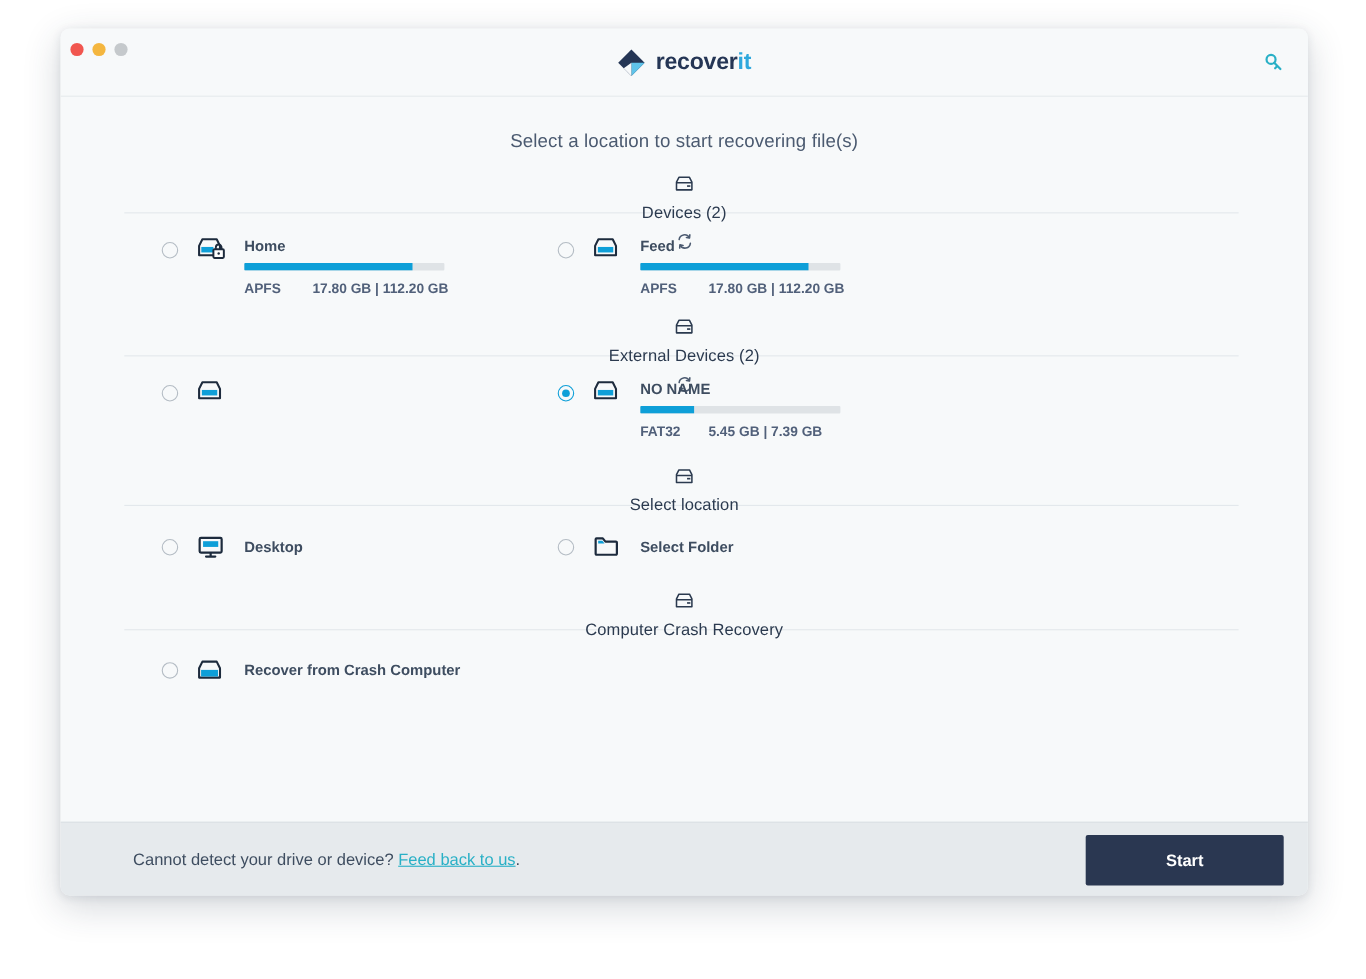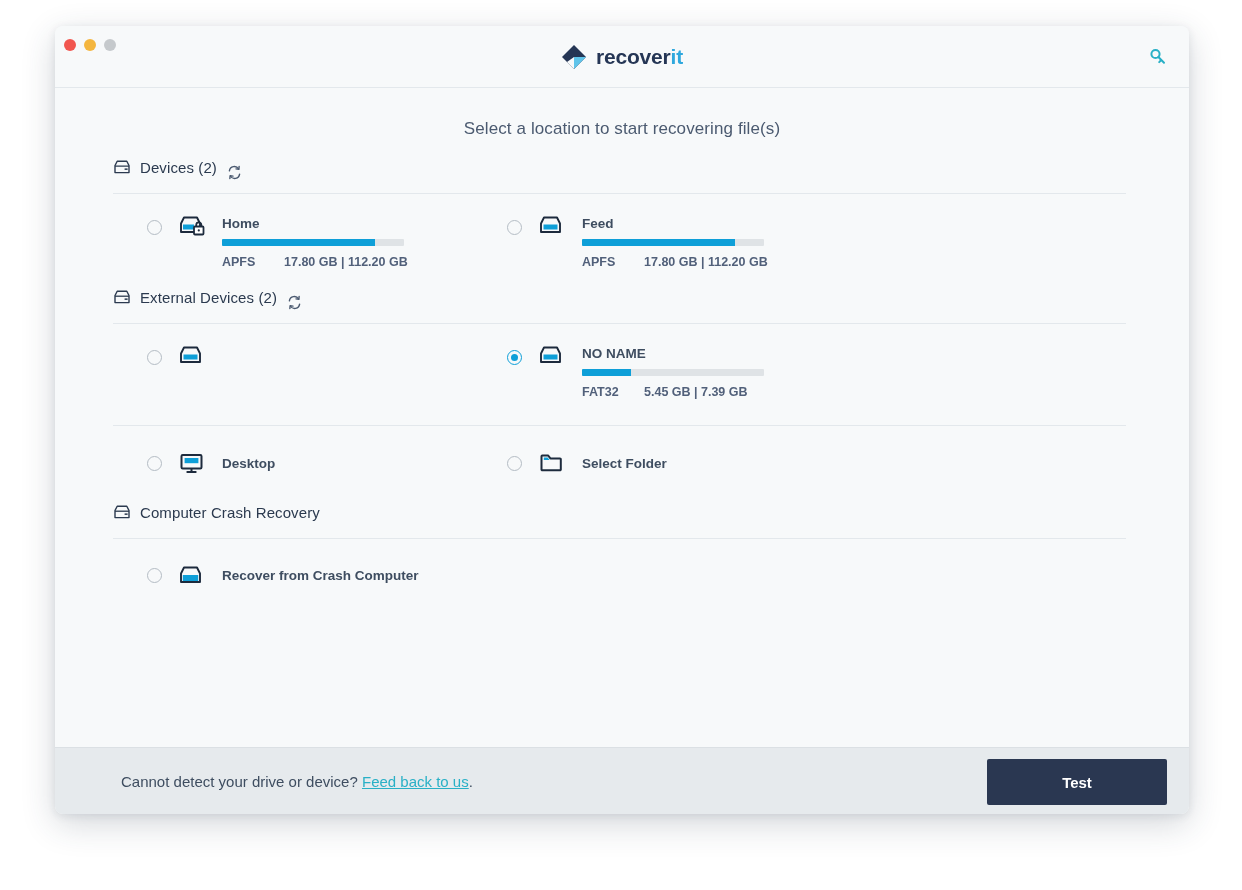--- a/index.html
+++ b/index.html
@@ -65,22 +65,23 @@
   }
   .page-title{
     text-align:center;
     font-size:17px;
     color:#4b5a70;
     margin:31px 0 0 0;
     letter-spacing:.1px;
   }
   .section{margin-top:20px;}
   .section-head{
-    display:flex;gap:9px;
+    display:flex;align-items:center;gap:9px;
     height:26px;
+    flex-direction:column;
   }
   .section-title{
     font-size:15px;color:#2b3a4f;letter-spacing:.1px;
   }
   .refresh-btn{cursor:pointer;display:flex;align-items:center;line-height:0;}
   .section-rule{
     height:1px;background:#e3e8ec;margin-top:8px;width:1013px;
   }
   .rows{display:flex;flex-wrap:wrap;font-weight:bold;}
   .row-item{
@@ -298,20 +299,30 @@
               <div class="meta">
                 <span class="fs">FAT32</span>
                 <span class="cap">5.45 GB | 7.39 GB</span>
               </div>
             </div>
           </div>
         </div>
       </div>
 
       <div class="section" style="margin-top:26px;">
+        <div class="section-head">
+          <span style="line-height:0;">
+            <svg width="18" height="17" viewBox="0 0 18 17">
+              <path d="M2 6.5 L4.2 2.2 H13.8 L16 6.5 V13.6 H2 Z" fill="none" stroke="#2b3a4f" stroke-width="1.4" stroke-linejoin="round"></path>
+              <path d="M2 7.2 H16" stroke="#2b3a4f" stroke-width="1.3"></path>
+              <rect x="11.6" y="9.4" width="3" height="1.5" fill="#2b3a4f"></rect>
+            </svg>
+          </span>
+          <span class="section-title">Select location</span>
+        </div>
         <div class="section-rule"></div>
 
         <div class="rows">
 
           <div class="row-item simple">
             <div class="radio"></div>
             <div class="row-icon">
               <svg width="27" height="26" viewBox="0 0 27 26">
                 <rect x="3.5" y="5" width="20" height="13.4" rx="1.2" fill="none" stroke="#1d2b3d" stroke-width="2"></rect>
                 <rect x="6.6" y="8" width="13.8" height="5.2" fill="#0e9fd8"></rect>
@@ -362,17 +373,17 @@
         </div>
       </div>
 
     </div>
 
     <div class="footer">
       <div class="footer-text">
         <span>Cannot detect your drive or device?</span>
         <span class="footer-link">Feed back to us</span><span>.</span>
       </div>
-      <div class="start-btn">Test</div>
+      <div class="start-btn">Start</div>
     </div>
 
   </div>
 </div>
 
 </body></html>

